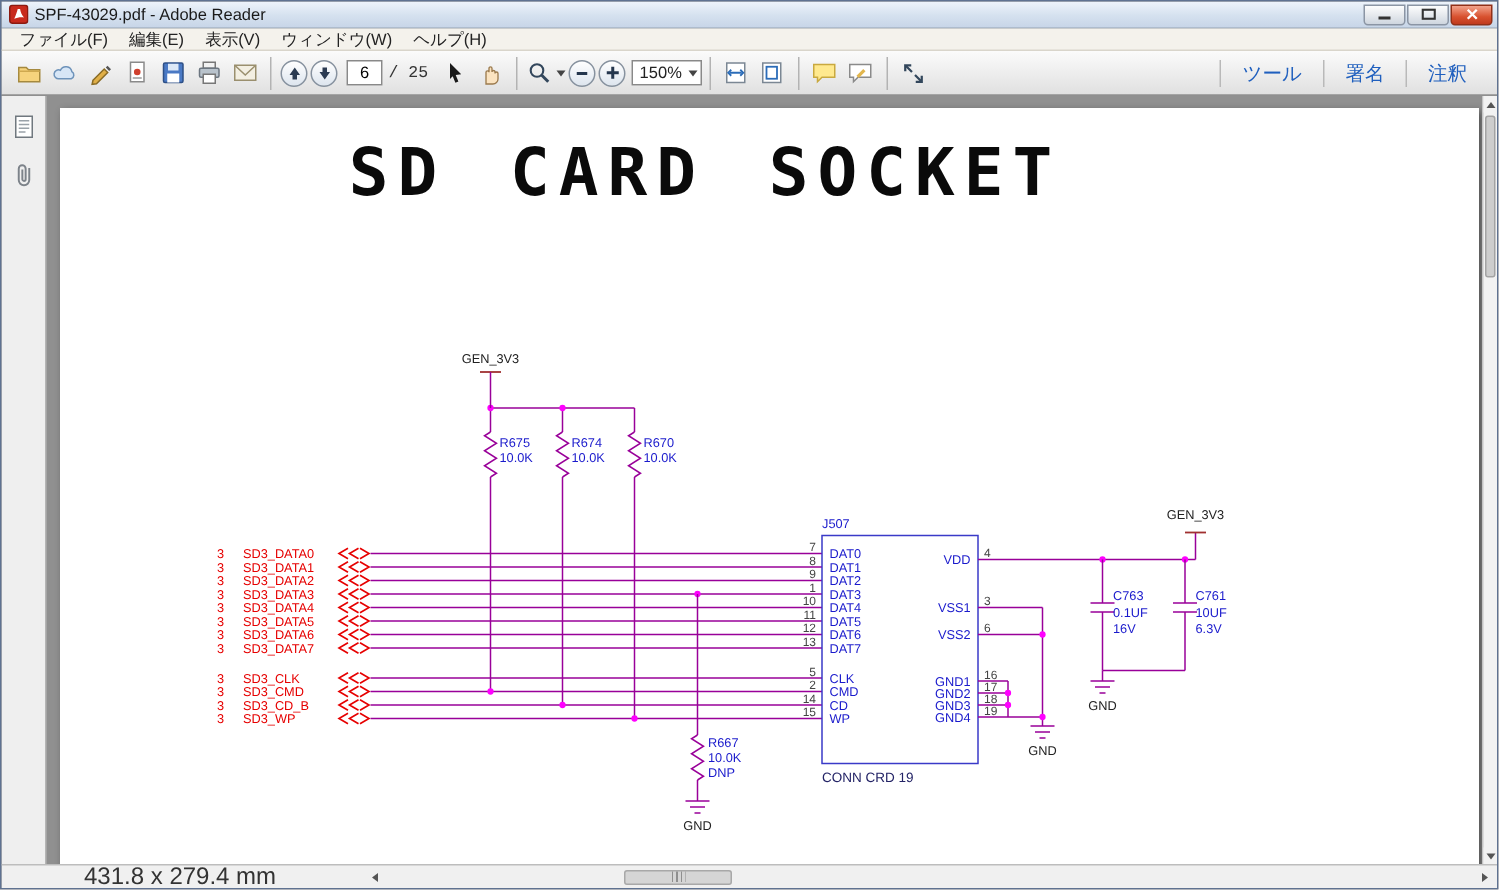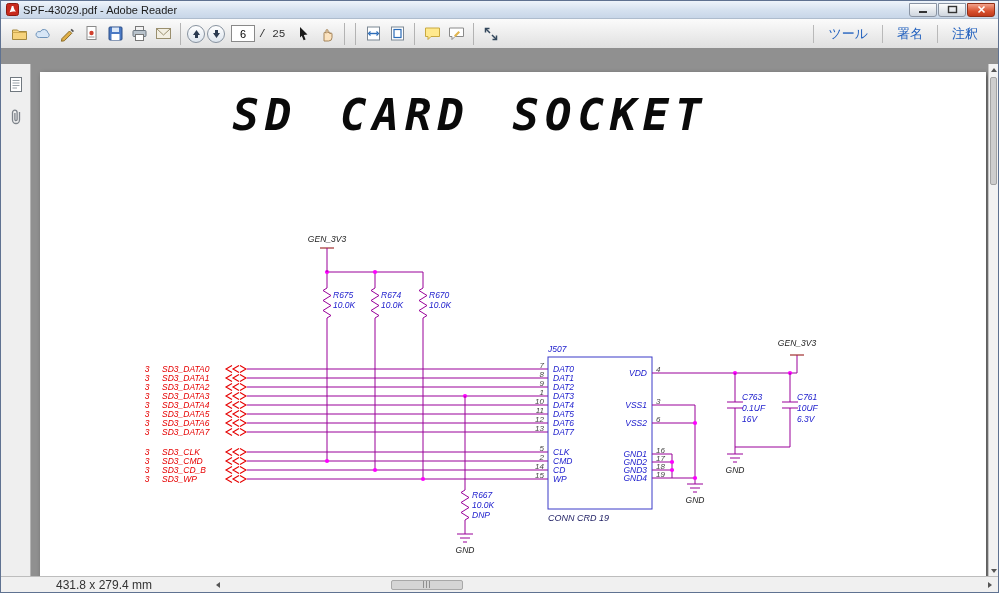--- a/index.html
+++ b/index.html
@@ -53,21 +53,21 @@
   .tri-down { width: 0; height: 0; border-left: 3.5px solid transparent; border-right: 3.5px solid transparent; border-top: 4px solid #444; margin-left: 4px; }
   .circle-btn {
     width: 18px; height: 18px; border-radius: 50%; border: 1px solid #87929f;
     background: linear-gradient(#ffffff, #dde5ee); display: flex; align-items: center; justify-content: center;
     padding: 0; margin: 0 1px;
   }
   .tb-right { margin-left: auto; display: flex; align-items: center; font-size: 12px; color: #1f5fbe; }
   .tb-right .tb-text-btn { padding: 0 14px; background: none; border: 0; color: #1f5fbe; font-size: 13px; font-family: Liberation Sans, sans-serif; }
   .tb-right .vr { width: 1px; height: 18px; background: #b9b9b9; }
   
-  .main { position: absolute; top: 63px; left: 0; right: 0; bottom: 16px; display: flex; font-style: italic; }
+  .main { position: absolute; top: 63px; left: 0; right: 0; bottom: 16px; display: flex; }
   .sidebar {
     width: 30px; background: #efefef; border-right: 1px solid #b5b5b5;
     display: flex; flex-direction: column; align-items: center; padding-top: 9px; gap: 11px;
   }
   .side-btn { width: 22px; height: 22px; border: 0; background: transparent; display: flex; align-items: center; justify-content: center; padding: 0; }
   .docarea { flex: 1; position: relative; overflow: hidden; background: #909090; }
   .page {
     position: absolute; left: 9px; top: 8px; width: 946px; height: 520px;
     background: #fff; box-shadow: 2px 2px 5px rgba(0,0,0,0.45);
   }
@@ -77,21 +77,21 @@
   .vs-arrow { position: absolute; left: 0; width: 9px; height: 11px; display: flex; align-items: center; justify-content: center; background: #f2f2f2; border: 0; padding: 0; }
   .vs-up { top: 0; } .vs-down { bottom: 0; }
   .tri-up-s { width: 0; height: 0; border-left: 3px solid transparent; border-right: 3px solid transparent; border-bottom: 4px solid #555; }
   .tri-down-s { width: 0; height: 0; border-left: 3px solid transparent; border-right: 3px solid transparent; border-top: 4px solid #555; }
   .tri-left-s { width: 0; height: 0; border-top: 3px solid transparent; border-bottom: 3px solid transparent; border-right: 4px solid #555; }
   .tri-right-s { width: 0; height: 0; border-top: 3px solid transparent; border-bottom: 3px solid transparent; border-left: 4px solid #555; }
   .vs-thumb { position: absolute; left: 1px; top: 13px; width: 7px; height: 108px; background: #cdcdcd; border: 1px solid #a3a3a3; border-radius: 2px; }
   .statusbar {
     position: absolute; bottom: 0; left: 0; right: 0; height: 16px;
     background: #f0f0f0; border-top: 1px solid #bdbdbd;
-    display: flex; align-items: center; font-size: 12px; color: #333; gap: 48px;
+    display: flex; align-items: center; font-size: 16px; color: #333; gap: 48px;
   }
   .dim-label { margin-left: 55px; white-space: nowrap; }
   .hscroll { flex: 1; height: 14px; margin: 0 2px 0 12px; display: flex; align-items: center; }
   .hs-arrow { width: 12px; height: 12px; border: 0; background: transparent; display: flex; align-items: center; justify-content: center; padding: 0; }
   .hs-track { flex: 1; height: 12px; position: relative; background: #f0f0f0; }
   .hs-thumb { position: absolute; left: 22%; top: 1px; width: 72px; height: 10px; background: #d5d5d5; border: 1px solid #a8a8a8; border-radius: 2px; display: flex; align-items: center; justify-content: center; }
   .grip { width: 9px; height: 7px; background: repeating-linear-gradient(90deg, #8f8f8f 0 1px, transparent 1px 3px); }
   
   svg text { font-family: "Liberation Sans", sans-serif; font-size: 9px; }
   .wire { stroke: #990099; stroke-width: 1; fill: none; }
@@ -134,20 +134,27 @@
           </svg>
       </button>
       <button class="win-btn close">
         <svg width="9" height="9">
             <path d="M1.5 1.5 L7.5 7.5 M7.5 1.5 L1.5 7.5" stroke="#fff" stroke-width="1.6"></path>
           </svg>
       </button>
     </div>
   </div>
 
+  <div class="menubar">
+    <span class="menu-item">ファイル(F)</span>
+    <span class="menu-item">編集(E)</span>
+    <span class="menu-item">表示(V)</span>
+    <span class="menu-item">ウィンドウ(W)</span>
+    <span class="menu-item">ヘルプ(H)</span>
+  </div>
 
   <div class="toolbar">
     <div class="tb-group">
       <button class="tb-btn">
         <svg width="17" height="17" viewBox="0 0 17 17">
             <path d="M1.5 5 h5 l1.5 1.5 h7.5 v8 h-14 z" fill="#f6d37c" stroke="#a5893e"></path>
             <path d="M1.5 7.5 h14" stroke="#cfa94f"></path>
           </svg>
       </button>
       <button class="tb-btn">
@@ -210,20 +217,43 @@
             <path d="M4 1 L11.5 8.5 L7.8 9 L9.6 13.4 L7.6 14.2 L5.8 9.8 L4 11.6 z" fill="#1a1a1a"></path>
           </svg>
       </button>
       <button class="tb-btn">
         <svg width="16" height="16" viewBox="0 0 16 16">
             <path d="M5 15 V7.2 a1 1 0 0 1 2 0 V4.6 a1 1 0 0 1 2 0 V7 a1 1 0 0 1 2 0 V8 a1 1 0 0 1 2 0 V11.6 a3.4 3.4 0 0 1-3.4 3.4 z" fill="#fbe3c0" stroke="#9c7b4e" stroke-width="0.9"></path>
           </svg>
       </button>
     </div>
     <div class="tb-sep"></div>
+    <div class="tb-group">
+      <button class="tb-btn" style="width:28px;">
+        <svg width="15" height="15" viewBox="0 0 15 15">
+            <circle cx="6" cy="6" r="4.2" fill="none" stroke="#33475c" stroke-width="1.4"></circle>
+            <line x1="9.2" y1="9.2" x2="13.5" y2="13.5" stroke="#33475c" stroke-width="2"></line>
+          </svg>
+        <span class="tri-down"></span>
+      </button>
+      <button class="circle-btn">
+        <svg width="8" height="8">
+            <line x1="0.5" y1="4" x2="7.5" y2="4" stroke="#24364d" stroke-width="2"></line>
+          </svg>
+      </button>
+      <button class="circle-btn">
+        <svg width="9" height="9">
+            <path d="M4.5 0.5 V8.5 M0.5 4.5 H8.5" stroke="#24364d" stroke-width="2"></path>
+          </svg>
+      </button>
+      <div class="zoom-box">
+        <span>150%</span>
+        <span class="tri-down"></span>
+      </div>
+    </div>
     <div class="tb-sep"></div>
     <div class="tb-group">
       <button class="tb-btn">
         <svg width="17" height="17" viewBox="0 0 17 17">
             <rect x="2.5" y="2" width="12" height="13" fill="#fff" stroke="#7b8794"></rect>
             <path d="M4.5 8.5 H12.5" stroke="#2b6cb8" stroke-width="1.4"></path>
             <path d="M5.5 6.5 L3.5 8.5 L5.5 10.5 M11.5 6.5 L13.5 8.5 L11.5 10.5" fill="none" stroke="#2b6cb8" stroke-width="1.2"></path>
           </svg>
       </button>
       <button class="tb-btn">

